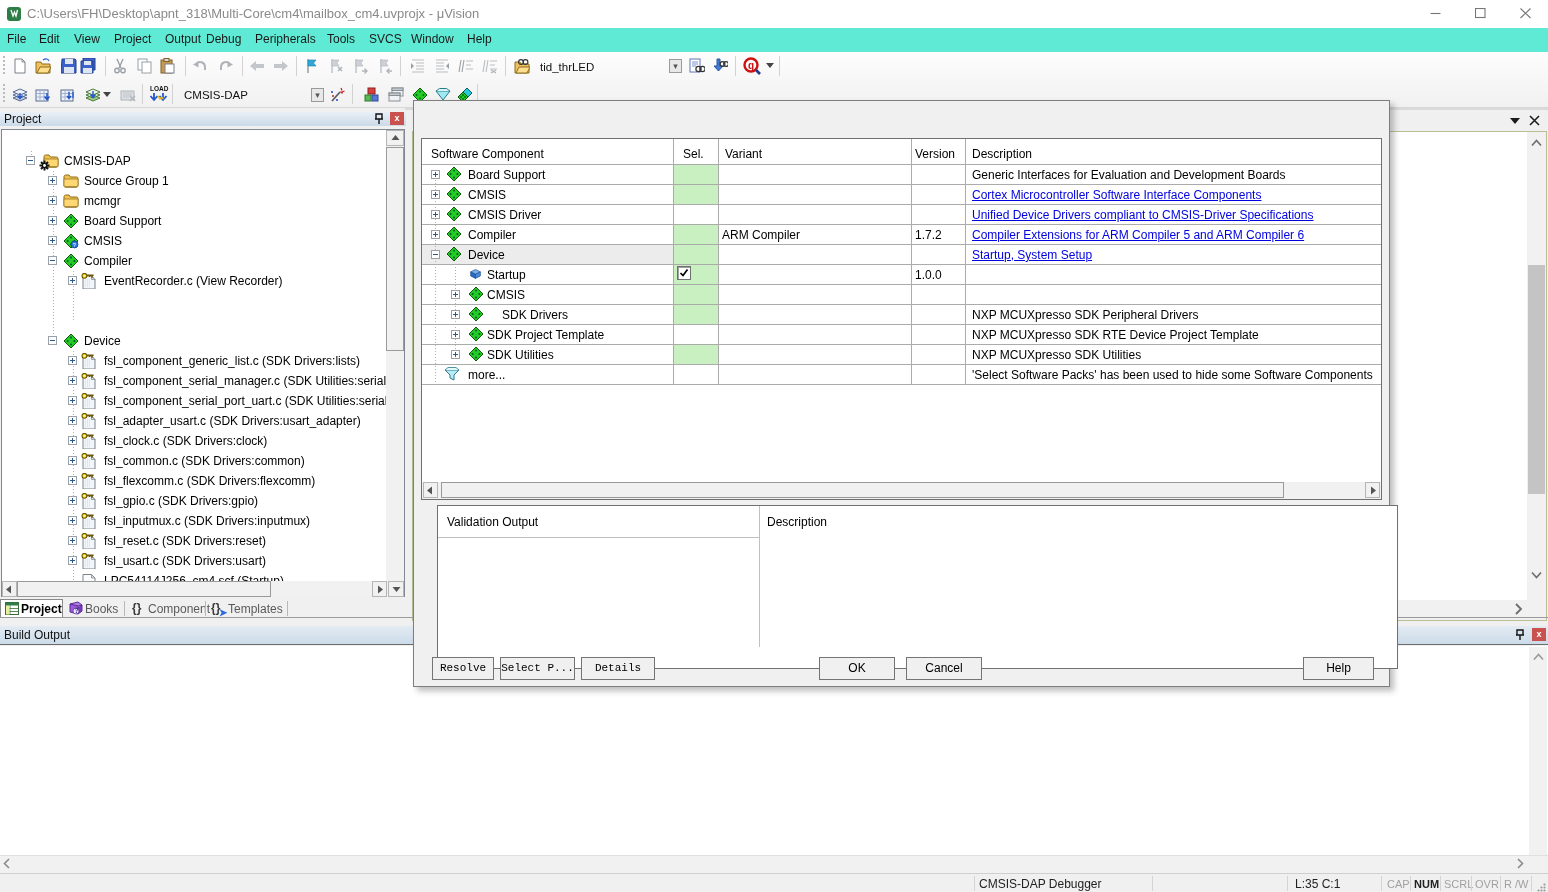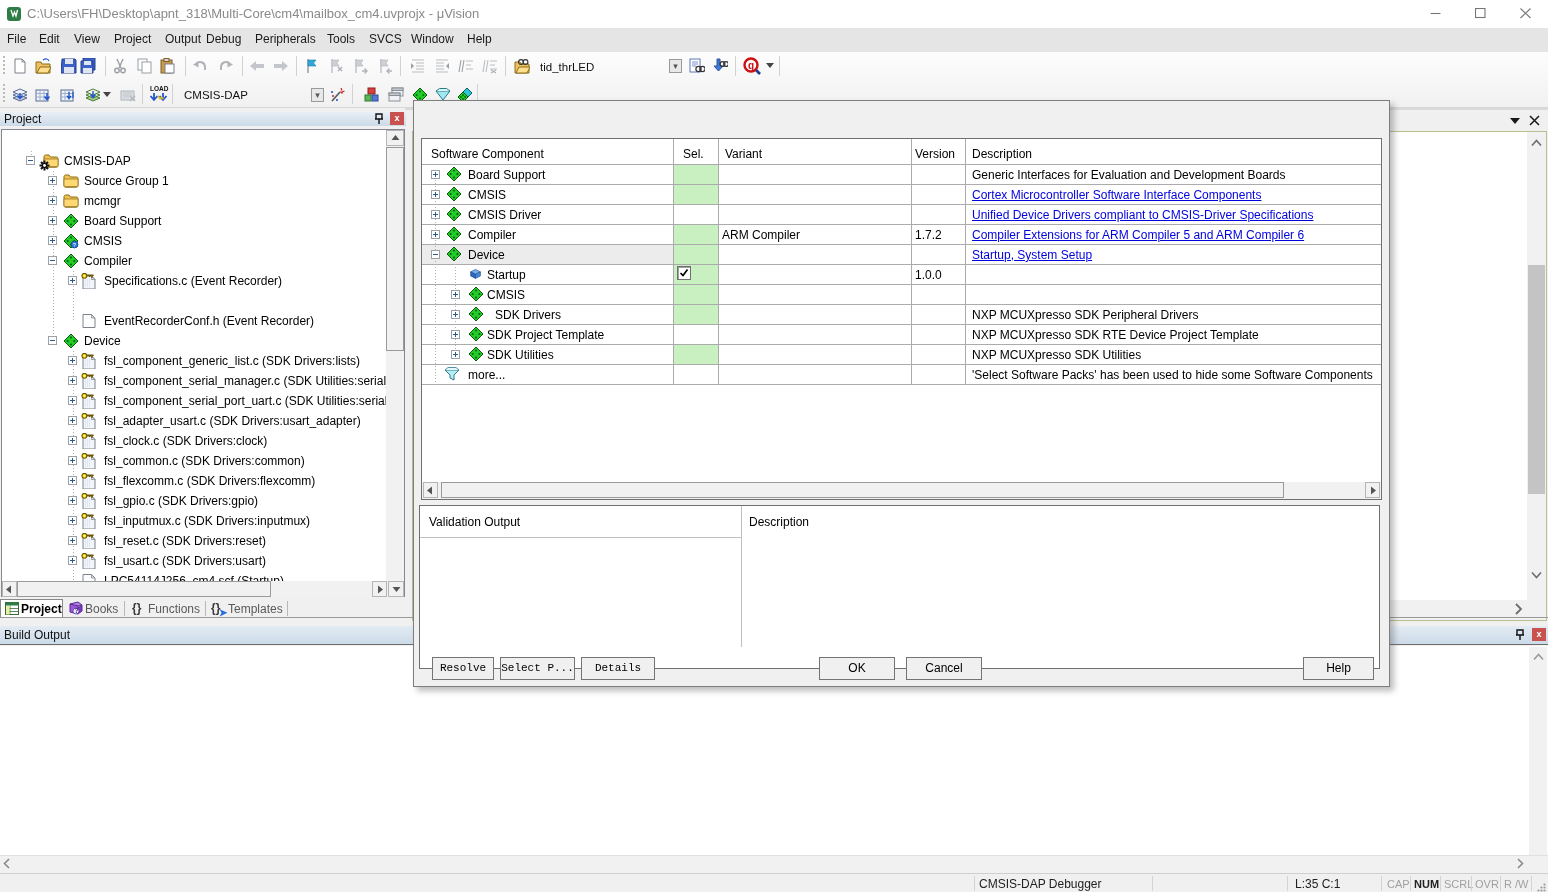--- a/index.html
+++ b/index.html
@@ -7,21 +7,21 @@
   font-family:"Liberation Sans", sans-serif; }
 .abs { position:absolute; }
 #app { position:relative; width:1548px; height:892px; }
 
 
 #titlebar { position:absolute; left:0; top:0; width:1548px; height:28px; background:#ffffff; }
 #title-text { position:absolute; left:27px; top:6px; font-size:13px; color:#8a8a8a; }
 #uvicon { position:absolute; left:7px; top:7px; width:14px; height:14px; }
 
 
-#menubar { position:absolute; left:0; top:28px; width:1548px; height:24px; background:#e5e5e5; }
+#menubar { position:absolute; left:0; top:28px; width:1548px; height:24px; background:#5eead4; }
 .mi { position:absolute; top:4px; font-size:12px; color:#1a1a1a; }
 
 
 #toolbar { position:absolute; left:0; top:52px; width:1548px; height:56px;
   background:linear-gradient(#fdfdfd,#f1f1f1); border-bottom:1px solid #d7d7d7; }
 .tsep { position:absolute; width:1px; background:#d2d2d2; }
 .grip { position:absolute; width:2px; background-image:repeating-linear-gradient(#bbb 0 2px, transparent 2px 4px); }
 .ticon { position:absolute; width:16px; height:16px; }
 .tb-txt { position:absolute; font-size:12px; color:#111; }
 .combo-btn { position:absolute; width:13px; height:14px; background:#e8e8e8;
@@ -81,21 +81,21 @@
 .dexp { position:absolute; width:9px; height:9px; background:#fff; border:1px solid #9aa0a8; }
 .dexp:before { content:""; position:absolute; left:1px; top:3px; width:5px; height:1px; background:#2b5a88; }
 .dexp.plus:after { content:""; position:absolute; left:3px; top:1px; width:1px; height:5px; background:#2b5a88; }
 
 
 .dbtn { position:absolute; height:23px; background:#f0f0f0; border:1px solid #747474;
   font-size:12px; color:#000; text-align:center; white-space:nowrap; overflow:hidden; }
 .dbtn.mono { font-family:"Liberation Mono", monospace; font-size:11px; }
 
 
-#valbox { position:absolute; left:5px; top:404px; width:961px; height:164px;
+#valbox { position:absolute; left:23px; top:404px; width:961px; height:164px;
   background:#ffffff; border:1px solid #707070; }
 </style>
 </head>
 <body>
 <div id="app">
 
 <div id="titlebar">
   <svg id="uvicon" viewBox="0 0 14 14">
         <rect x="0" y="0" width="14" height="14" rx="3" fill="#2e7d46"></rect>
         <path d="M4 3 L6 9 L7.5 5 L9 9 L10.5 3" stroke="#ffffff" stroke-width="1.3" fill="none"></path>
@@ -493,27 +493,21 @@
           <svg class="ticon20" style="left:61px" viewBox="0 0 16 16">
             <use href="#sym-diamond"></use>
           </svg>
           <span class="lbl" style="left:82px">Compiler</span>
         </div>
     <div class="trow" style="top:141px">
           <div class="exp plus" style="left:66px"></div>
           <svg class="ticon20" style="left:79px" viewBox="0 0 16 16">
             <use href="#sym-filekey"></use>
           </svg>
-          <span class="lbl" style="left:102px">Specifications.c (Event Recorder)</span>
-        </div>
-    <div class="trow" style="top:181px">
-          <svg class="ticon20" style="left:79px" viewBox="0 0 16 16">
-            <use href="#sym-fileplain"></use>
-          </svg>
-          <span class="lbl" style="left:102px">EventRecorderConf.h (Event Recorder)</span>
+          <span class="lbl" style="left:102px">EventRecorder.c (View Recorder)</span>
         </div>
     <div class="trow" style="top:201px">
           <div class="exp" style="left:46px"></div>
           <svg class="ticon20" style="left:61px" viewBox="0 0 16 16">
             <use href="#sym-diamond"></use>
           </svg>
           <span class="lbl" style="left:82px">Device</span>
         </div>
     <div class="trow" style="top:221px">
           <div class="exp plus" style="left:66px"></div>
@@ -636,21 +630,21 @@
   <svg class="abs" style="left:68px;top:601px" width="16" height="16" viewBox="0 0 16 16">
         <path d="M2 3 l8 -2 l4 3 l-8 2 z" fill="#b080e0" stroke="#5a2a9a"></path>
         <path d="M2 3 l0 8 l8 2 l0 -8 z" fill="#9a5ad8" stroke="#5a2a9a"></path>
         <path d="M10 13 l4 -3 l0 -6 l-4 3 z" fill="#7a3ac0" stroke="#5a2a9a"></path>
         <circle cx="8" cy="10" r="3" fill="#e8e8ff" stroke="#5a2a9a" stroke-width=".7"></circle>
         <text x="6.6" y="12.4" font-size="6.5" fill="#3a1a7a" font-weight="bold">?</text>
       </svg>
   <div class="abs tab-lbl" style="left:85px;top:602px">Books</div>
   <div class="abs" style="left:124px;top:601px;width:1px;height:15px;background:#b8b8b8"></div>
   <div class="abs tab-lbl" style="left:132px;top:601px;color:#3a3a3a;font-weight:bold">{}</div>
-  <div class="abs tab-lbl" style="left:148px;top:602px">Functions</div>
+  <div class="abs tab-lbl" style="left:148px;top:602px">Component</div>
   <div class="abs" style="left:205px;top:601px;width:1px;height:15px;background:#b8b8b8"></div>
   <div class="abs tab-lbl" style="left:211px;top:601px;color:#3a3a3a;font-weight:bold">{}<span style="position:absolute;left:8px;top:6px;color:#2a6ae0;font-size:10px">➤</span></div>
   <div class="abs tab-lbl" style="left:228px;top:602px">Templates</div>
   <div class="abs" style="left:287px;top:601px;width:1px;height:15px;background:#b8b8b8"></div>
   <div class="abs" style="left:0;top:617px;width:1548px;height:1px;background:#9a9a9a"></div>
 </div>
 
 <div id="buildout">
   <div id="bo-header">
         <div class="ph-text" style="position:absolute;left:4px;top:2px">Build Output</div>
@@ -782,21 +776,21 @@
         <div class="dtext" style="left:65px;top:129px">Startup</div>
     <div class="dexp plus" style="left:29px;top:151px"></div>
         <svg class="abs ticon" style="left:46px;top:147px">
           <use href="#sym-diamond"></use>
         </svg>
         <div class="dtext" style="left:65px;top:149px">CMSIS</div>
     <div class="dexp plus" style="left:29px;top:171px"></div>
         <svg class="abs ticon" style="left:46px;top:167px">
           <use href="#sym-diamond"></use>
         </svg>
-        <div class="dtext" style="left:73px;top:169px">SDK Drivers</div>
+        <div class="dtext" style="left:80px;top:169px">SDK Drivers</div>
     <div class="dexp plus" style="left:29px;top:191px"></div>
         <svg class="abs ticon" style="left:46px;top:187px">
           <use href="#sym-diamond"></use>
         </svg>
         <div class="dtext" style="left:65px;top:189px">SDK Project Template</div>
     <div class="dexp plus" style="left:29px;top:211px"></div>
         <svg class="abs ticon" style="left:46px;top:207px">
           <use href="#sym-diamond"></use>
         </svg>
         <div class="dtext" style="left:65px;top:209px">SDK Utilities</div>

